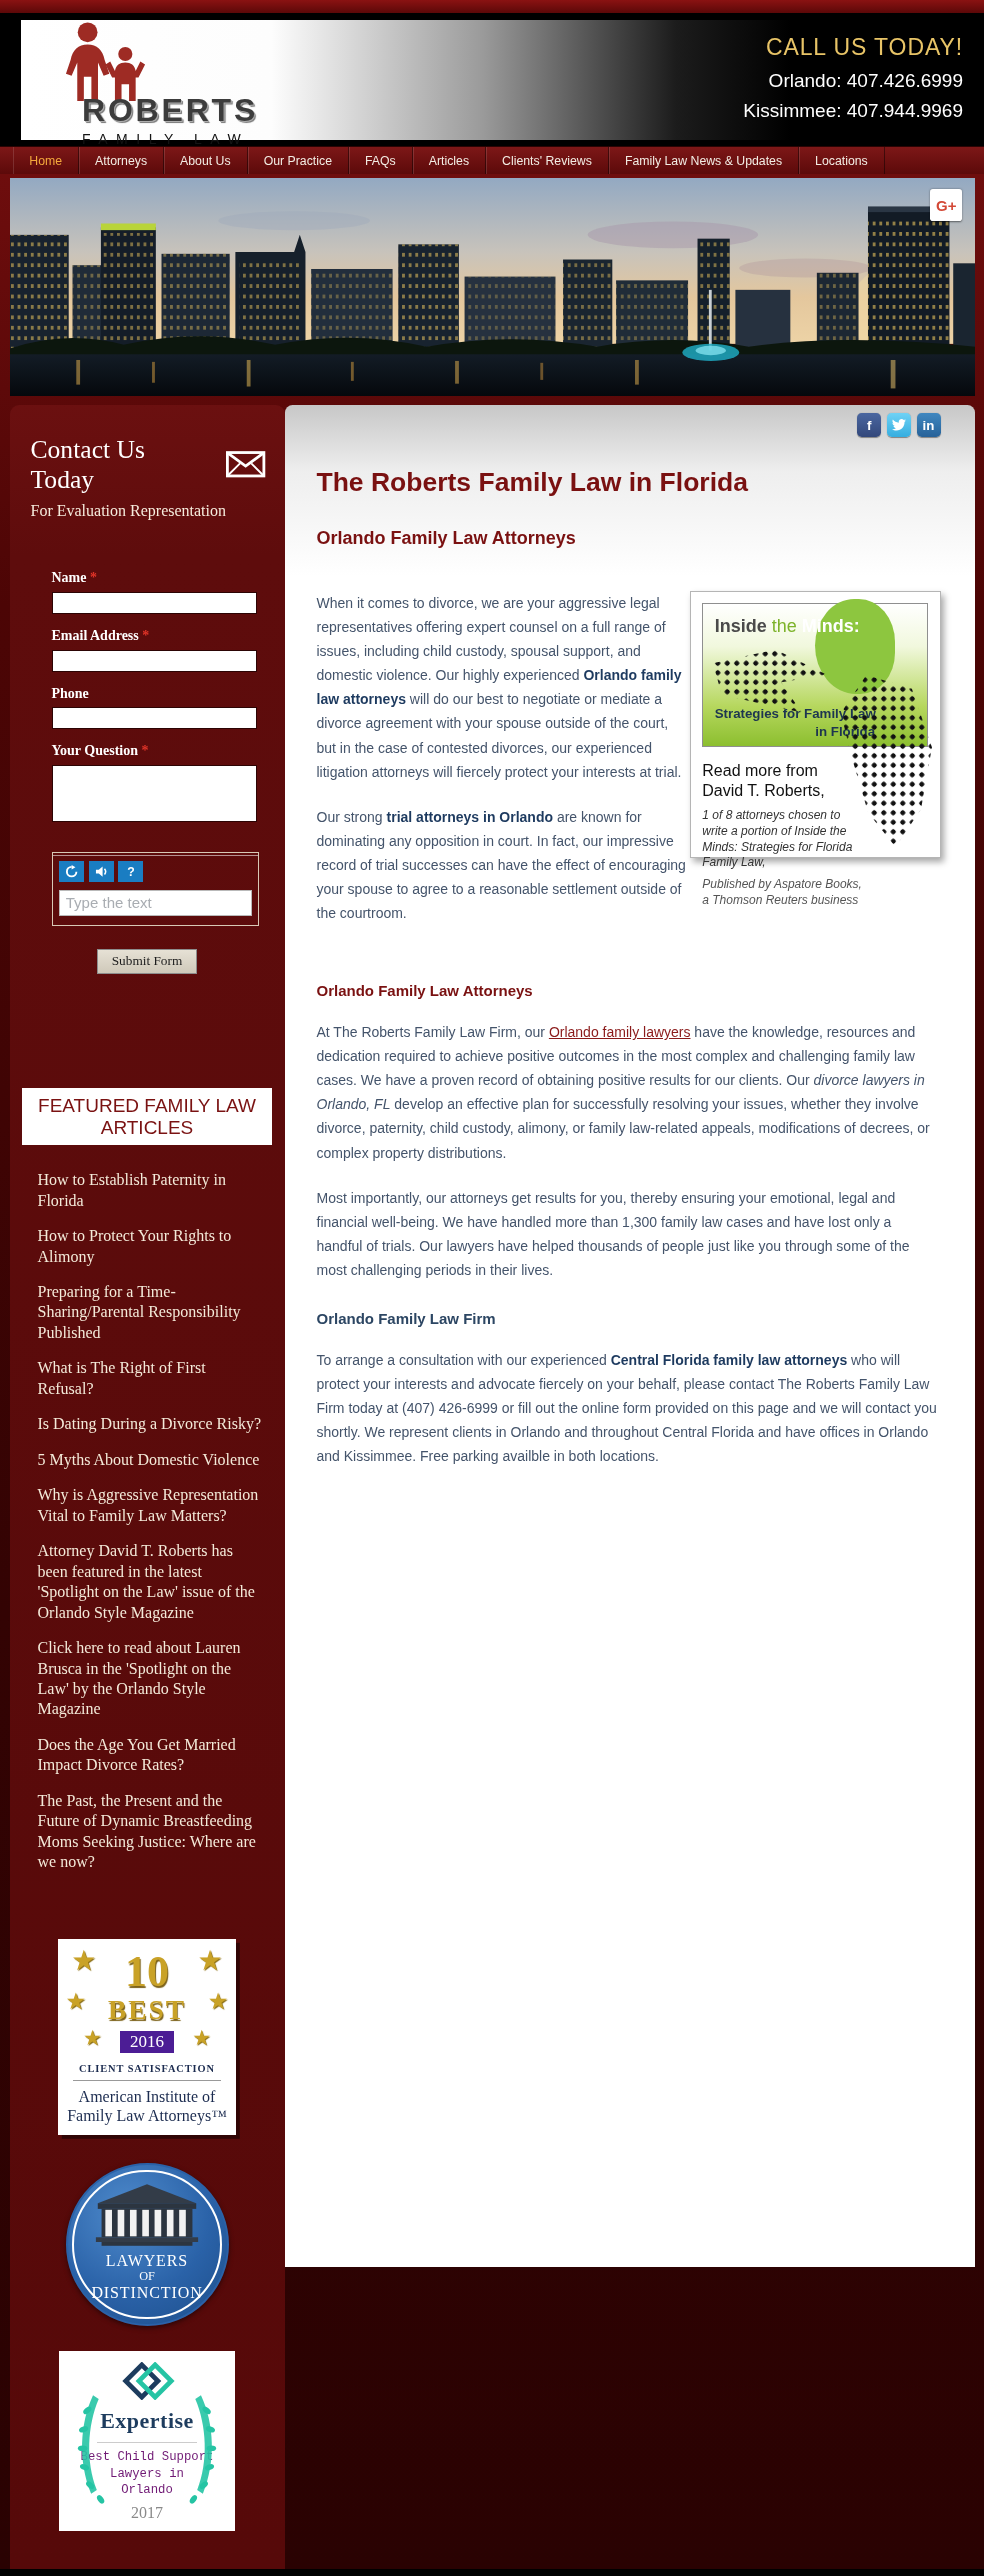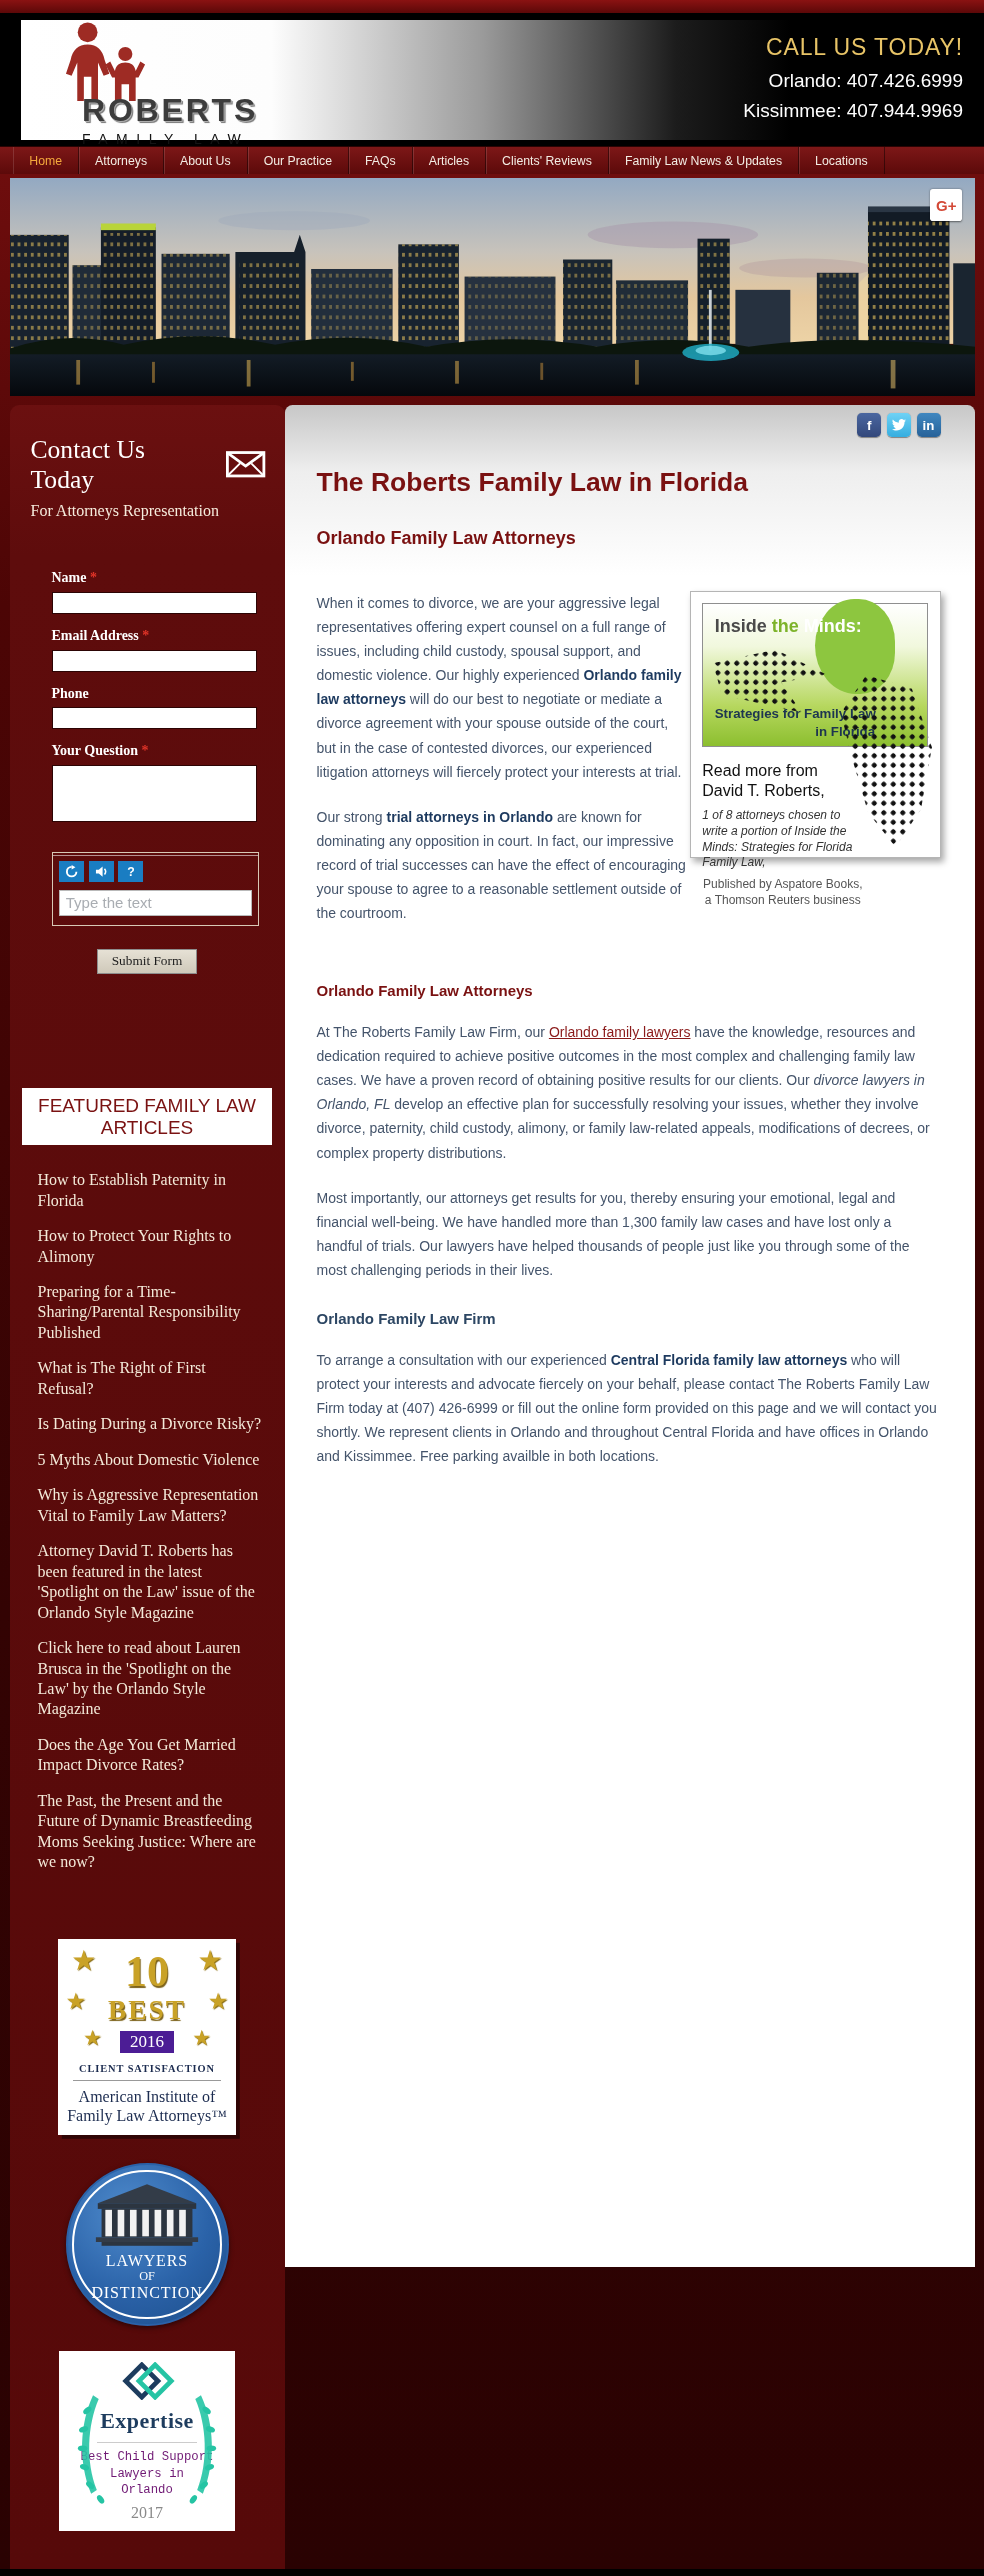--- a/index.html
+++ b/index.html
@@ -118,31 +118,31 @@
 
   
   .book { width:254px; margin-left:auto; background:#fff; border:0.9px solid #b5b5b5; box-shadow:2.8px 3.8px 6.6px rgba(0,0,0,.35);
       padding:11.4px 11.4px 13.3px; position:relative; height:267px; cursor:pointer; }
   .book-panel { position:relative; height:144px; border:0.9px solid #8f8f8f; overflow:visible;
       background:linear-gradient(180deg,#ffffff 0%,#f1f8dd 30%,#b6d75e 72%,#8cbf2f 100%); }
   .book-head { position:absolute; right:32px; top:-5.7px; width:80px; height:95px; background:#8dc63f;
       border-radius:52% 48% 46% 54%; }
   .book-title { position:relative; padding:11.4px 0 0 11.4px; font-size:18px; font-weight:bold; }
   .bt-inside { color:#4a4a4a; }
-  .bt-the { color:#7db32a; font-weight:bold; }
+  .bt-the { color:#7db32a; font-weight:normal; }
   .bt-minds { color:#fff; }
   .dots { background:radial-gradient(circle,#111 2.3px,transparent 2.7px) 0 0/9.5px 9.5px; position:absolute; }
   .dots-a { left:9.5px; top:45px; width:114px; height:63px; clip-path:polygon(0 22%,55% 0,100% 40%,60% 52%,78% 100%,8% 72%); }
   .dots-b { right:7.6px; top:83px; width:91px; height:172px; z-index:3;
       clip-path:polygon(28% 0,78% 8%,100% 42%,88% 78%,60% 100%,30% 80%,12% 48%,0 22%); }
   .book-sub { position:absolute; left:11.4px; bottom:25px; font-size:13.3px; font-weight:bold; color:#1d3550; }
   .book-sub2 { position:absolute; left:112px; bottom:7.6px; font-size:13.3px; font-weight:bold; color:#1d3550; }
   .book-read { margin-top:13.3px; font-size:16px; color:#111; line-height:1.25; }
   .book-desc { margin-top:7.6px; font-size:12px; font-style:italic; color:#333; line-height:1.3; width:161px; }
-  .book-pub { margin-top:6.6px; font-size:12px; color:#555; line-height:1.3; width:161px;text-align:center; }
+  .book-pub { margin-top:6.6px; font-size:12px; font-style:italic; color:#555; line-height:1.3; width:161px; }
 </style>
 </head>
 <body>
 
 <div id="page">
 
   <div class="top-strip"></div>
 
   <div class="header">
     <div class="header-inner"></div>
@@ -259,21 +259,21 @@
 
       <div class="sidebar">
         <div class="contact-head">
           <div class="contact-title">Contact Us Today</div>
           <svg width="40" height="26.5" viewBox="0 0 42 28">
             <rect x="1.5" y="1.5" width="39" height="25" fill="none" stroke="#fff" stroke-width="3"></rect>
             <path d="M2,2 L21,16 L40,2" fill="none" stroke="#fff" stroke-width="3"></path>
             <path d="M2,26 L15,13 M40,26 L27,13" fill="none" stroke="#fff" stroke-width="2"></path>
           </svg>
         </div>
-        <div class="contact-sub">For Attorneys Representation</div>
+        <div class="contact-sub">For Evaluation Representation</div>
 
         <div class="cform">
           <label><span>Name</span> <span class="req">*</span></label>
           <input type="text" style="">
           <label><span>Email Address</span> <span class="req">*</span></label>
           <input type="text" style="">
           <label><span>Phone</span></label>
           <input type="text" style="">
           <label><span>Your Question</span> <span class="req">*</span></label>
           <textarea style=""></textarea>

